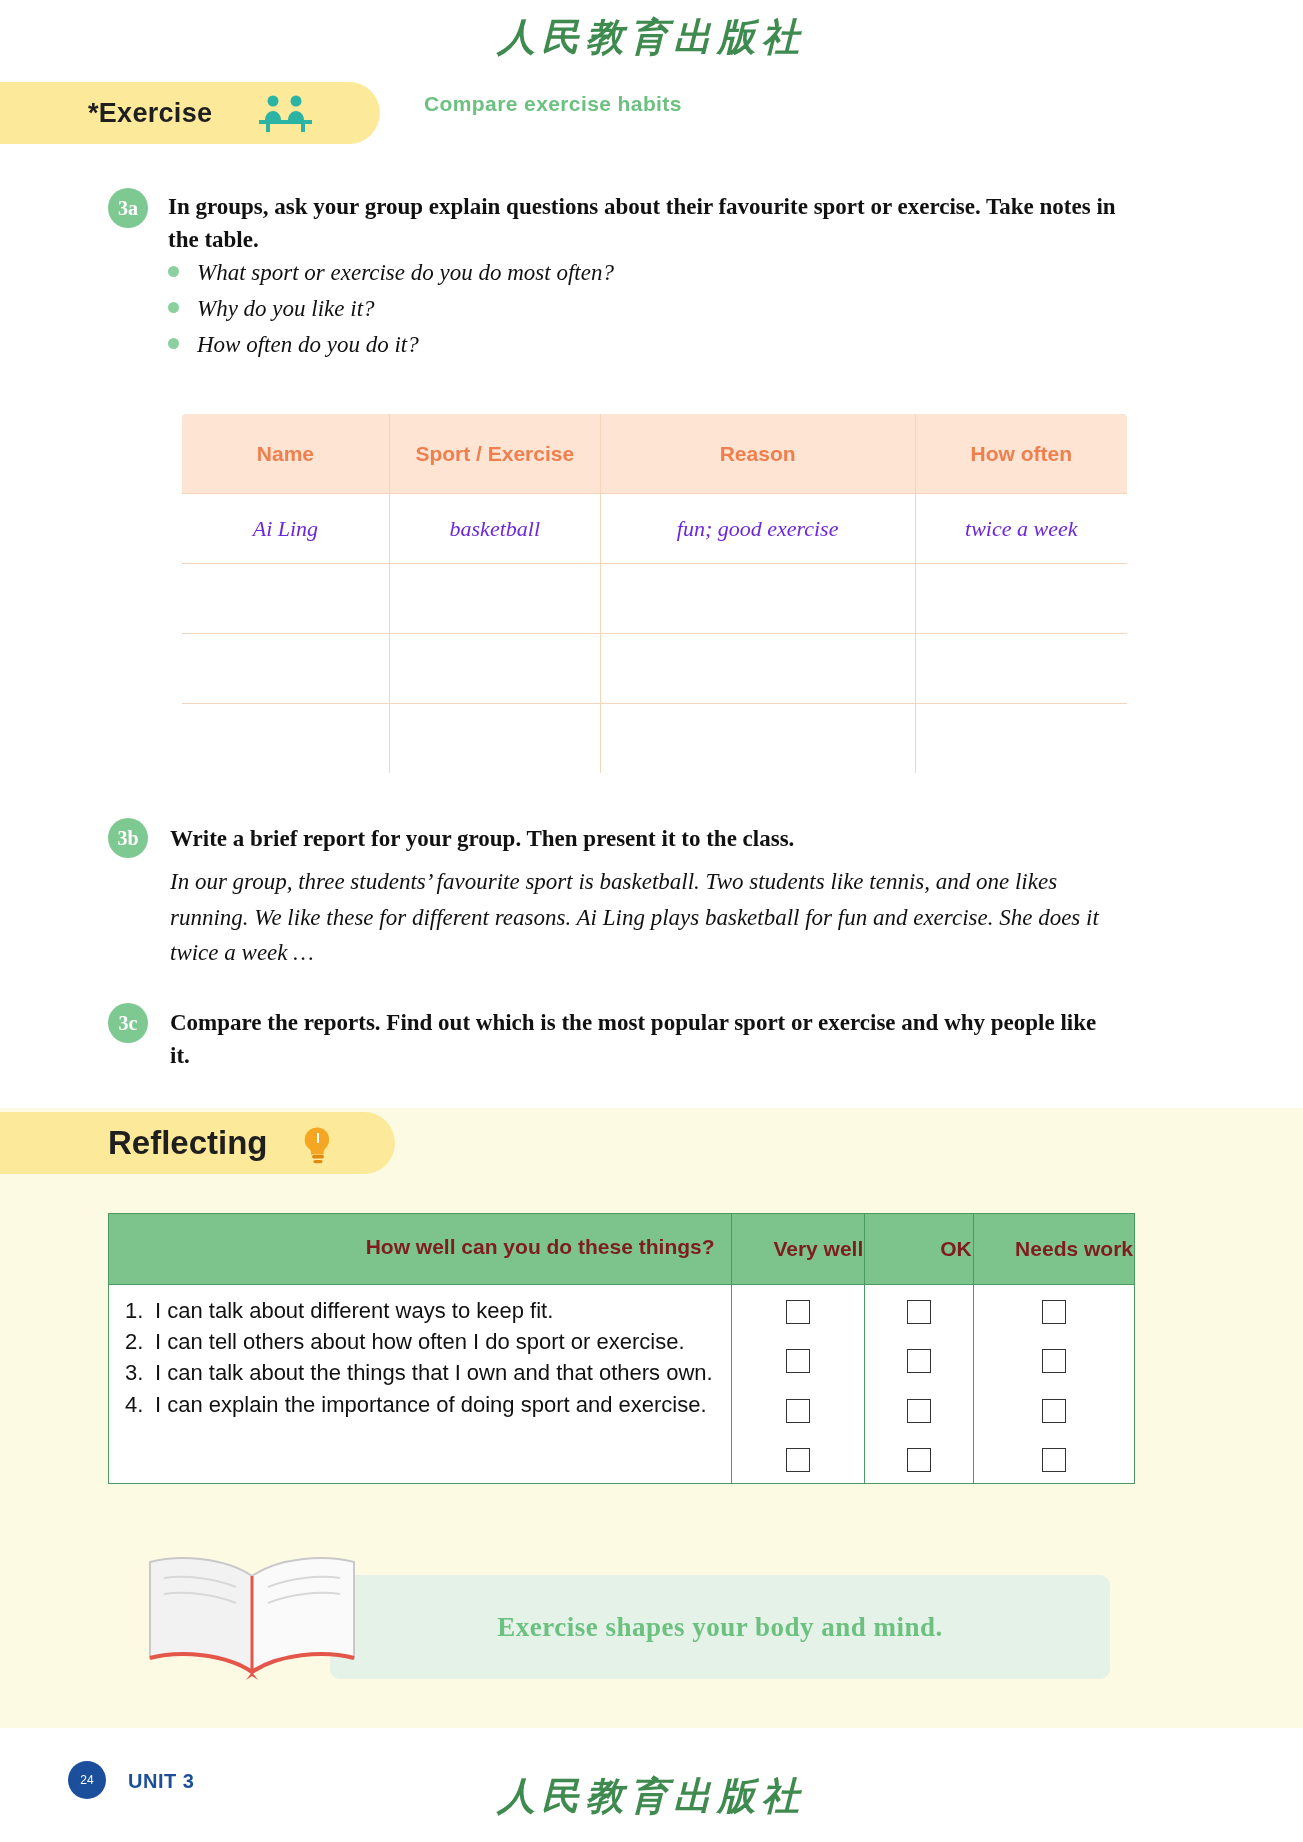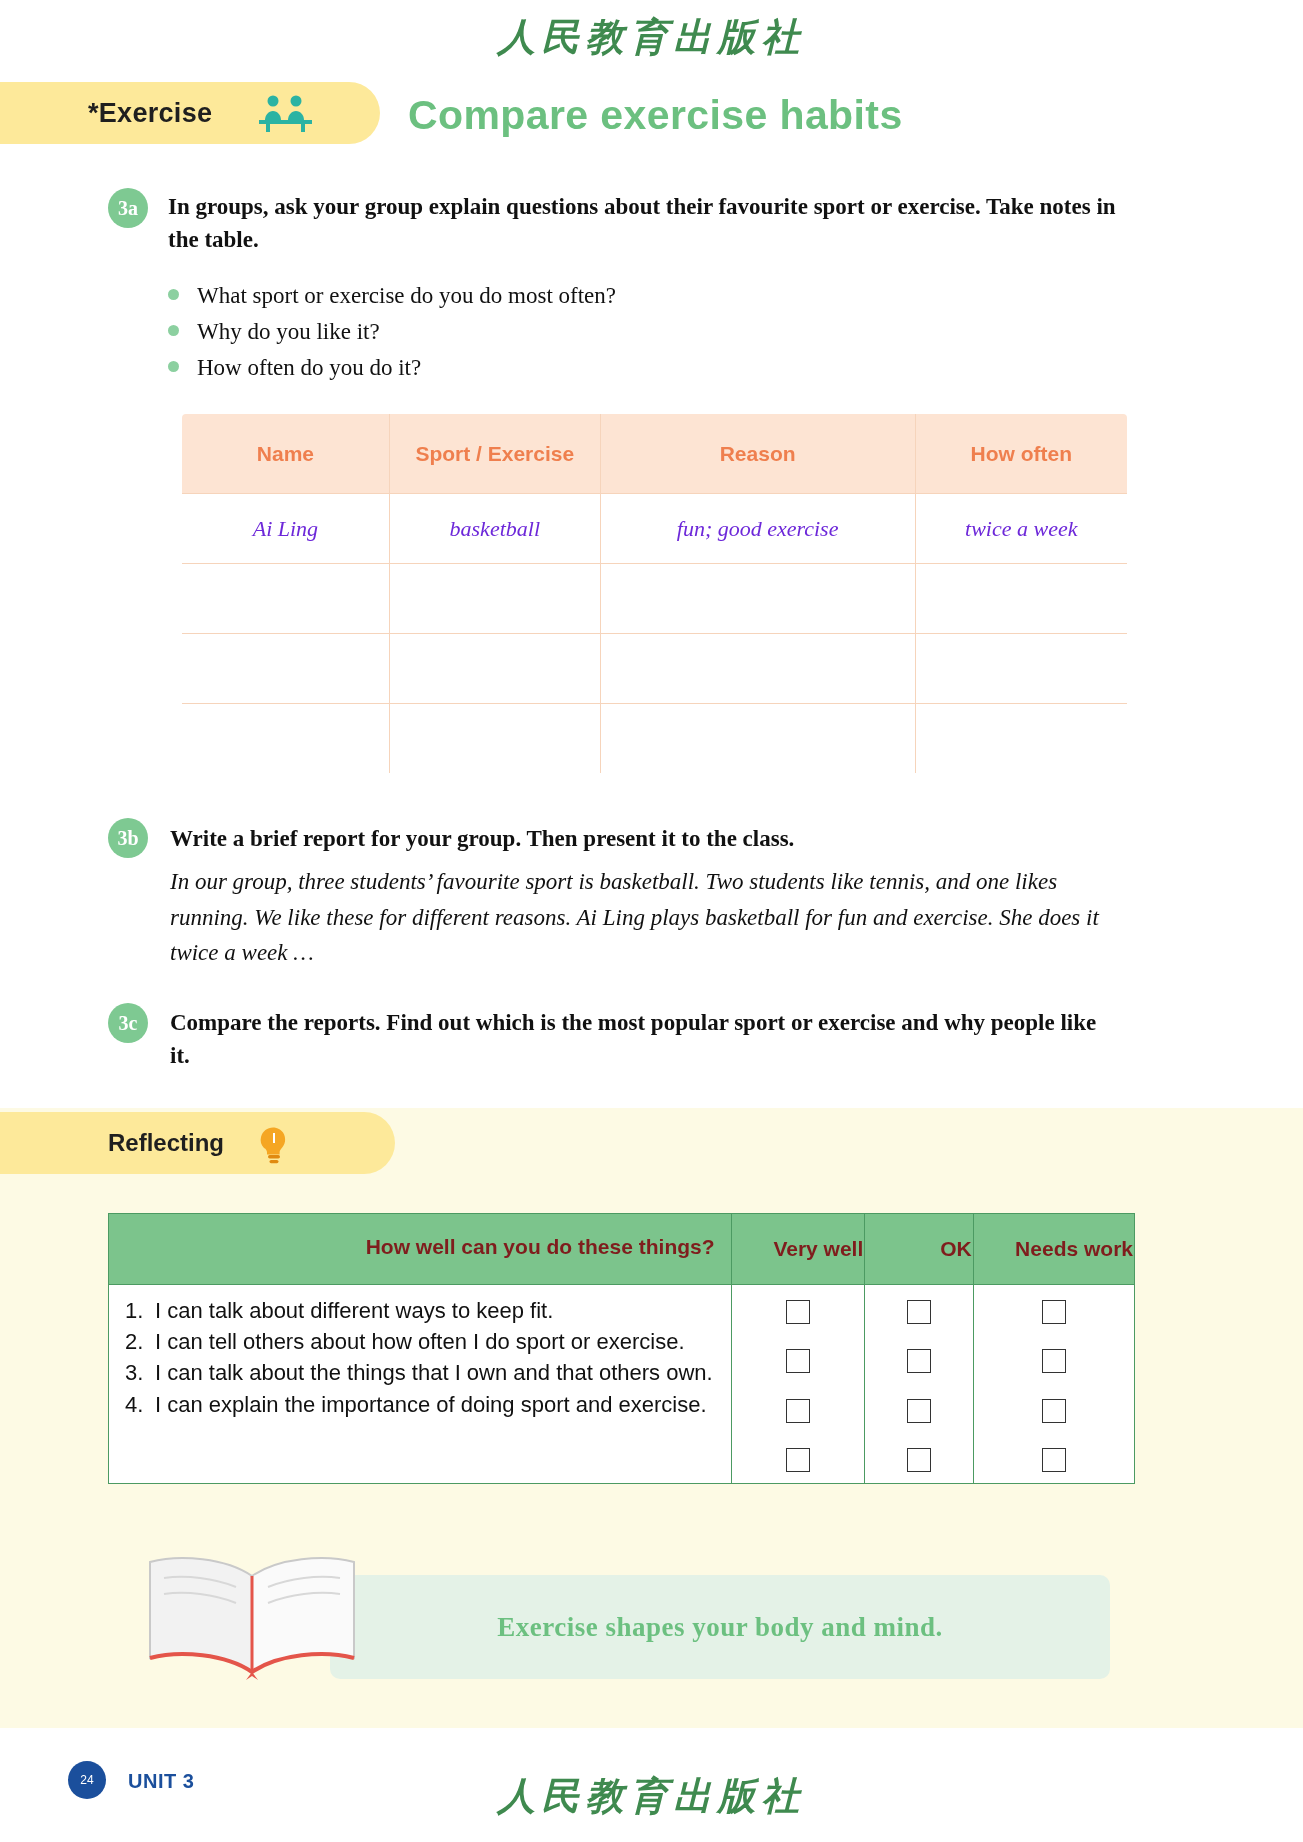--- a/index.html
+++ b/index.html
@@ -61,23 +61,23 @@
     color: #1f1f1f;
     letter-spacing: .3px;
   }
   .project-icon {
     margin-left: 44px;
     display: flex;
     align-items: center;
   }
   .project-title {
     position: absolute;
-    left: 408px;
+    left: 424px;
     top: 92px;
-    font-size: 41px;
+    font-size: 21px;
     font-weight: bold;
     color: #6cc080;
     letter-spacing: .4px;
   }
 
   
   .circ-num {
     position: absolute;
     width: 40px;
     height: 40px;
@@ -99,22 +99,23 @@
     font-weight: bold;
     font-size: 23px;
     color: #111111;
     line-height: 1.45;
   }
 
   
   .bullet-list {
     position: absolute;
     left: 168px;
-    top: 283px;
+    top: 260px;
     width: 800px;
+    font-style: italic;
   }
   .bullet-row {
     display: flex;
     align-items: baseline;
     margin-bottom: 10px;
   }
   .bullet-dot {
     width: 11px;
     height: 11px;
     border-radius: 50%;
@@ -187,21 +188,21 @@
     width: 395px;
     height: 62px;
     background: #fde99a;
     border-radius: 0 31px 31px 0;
     display: flex;
     align-items: center;
     padding-left: 108px;
     box-sizing: border-box;
   }
   .reflect-label {
-    font-size: 24px;
+    font-size: 33px;
     font-weight: bold;
     color: #1f1f1f;
   }
   .reflect-icon {
     margin-left: 30px;
     display: flex;
     align-items: center;
   }
 
   

